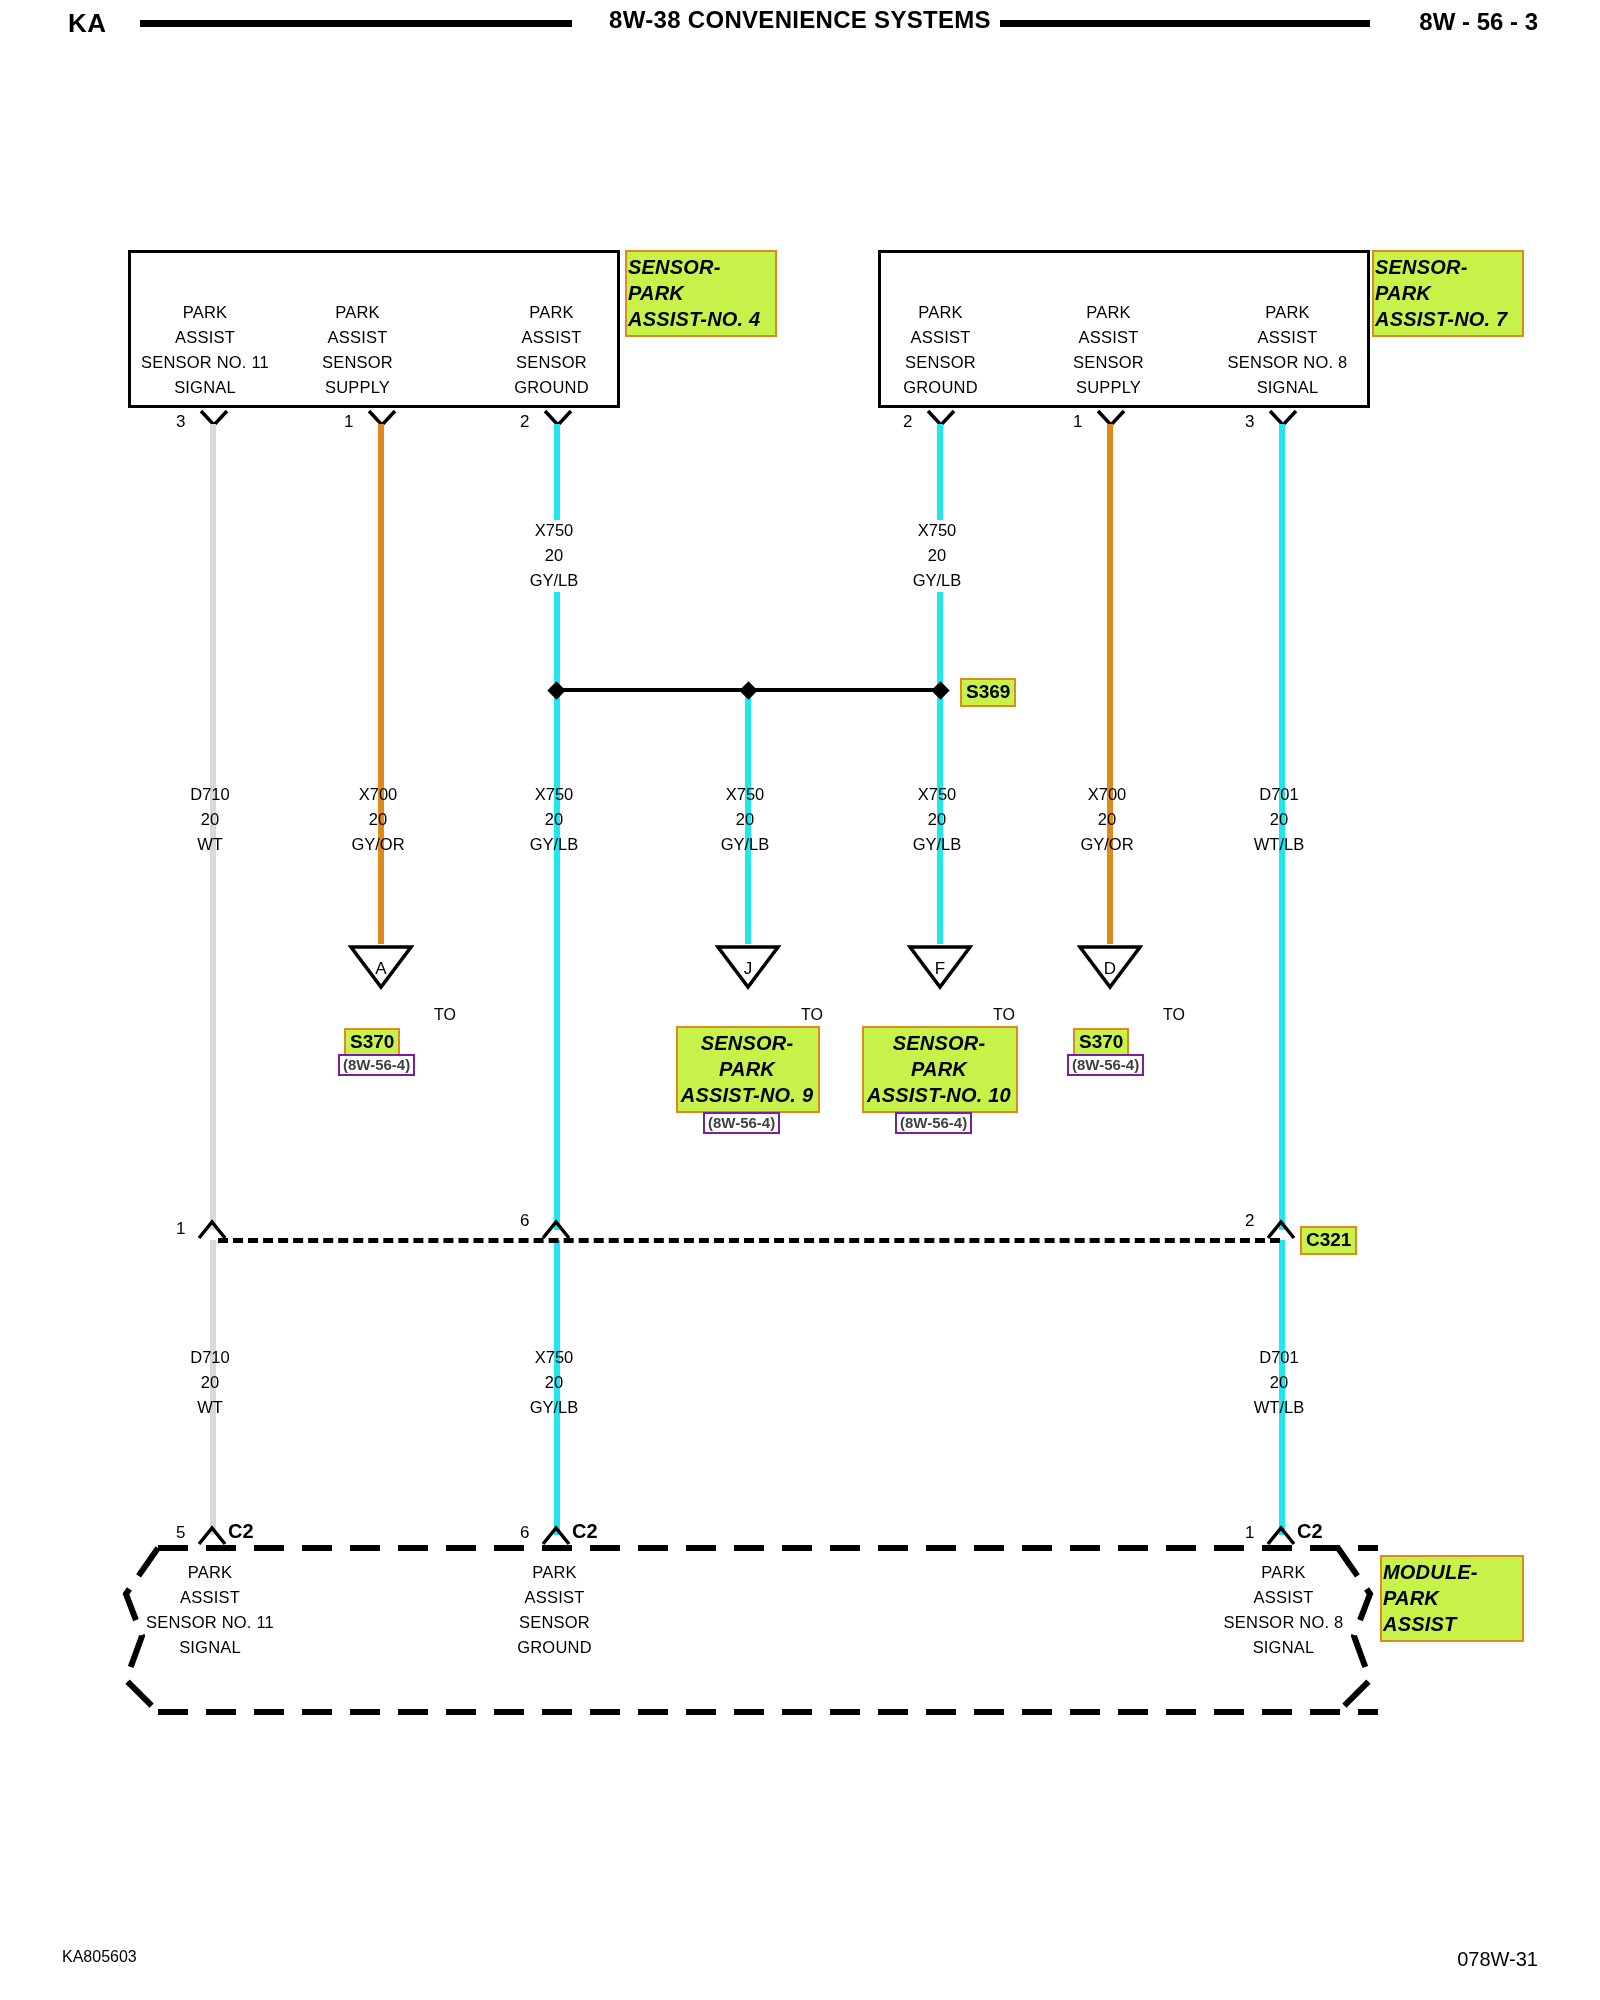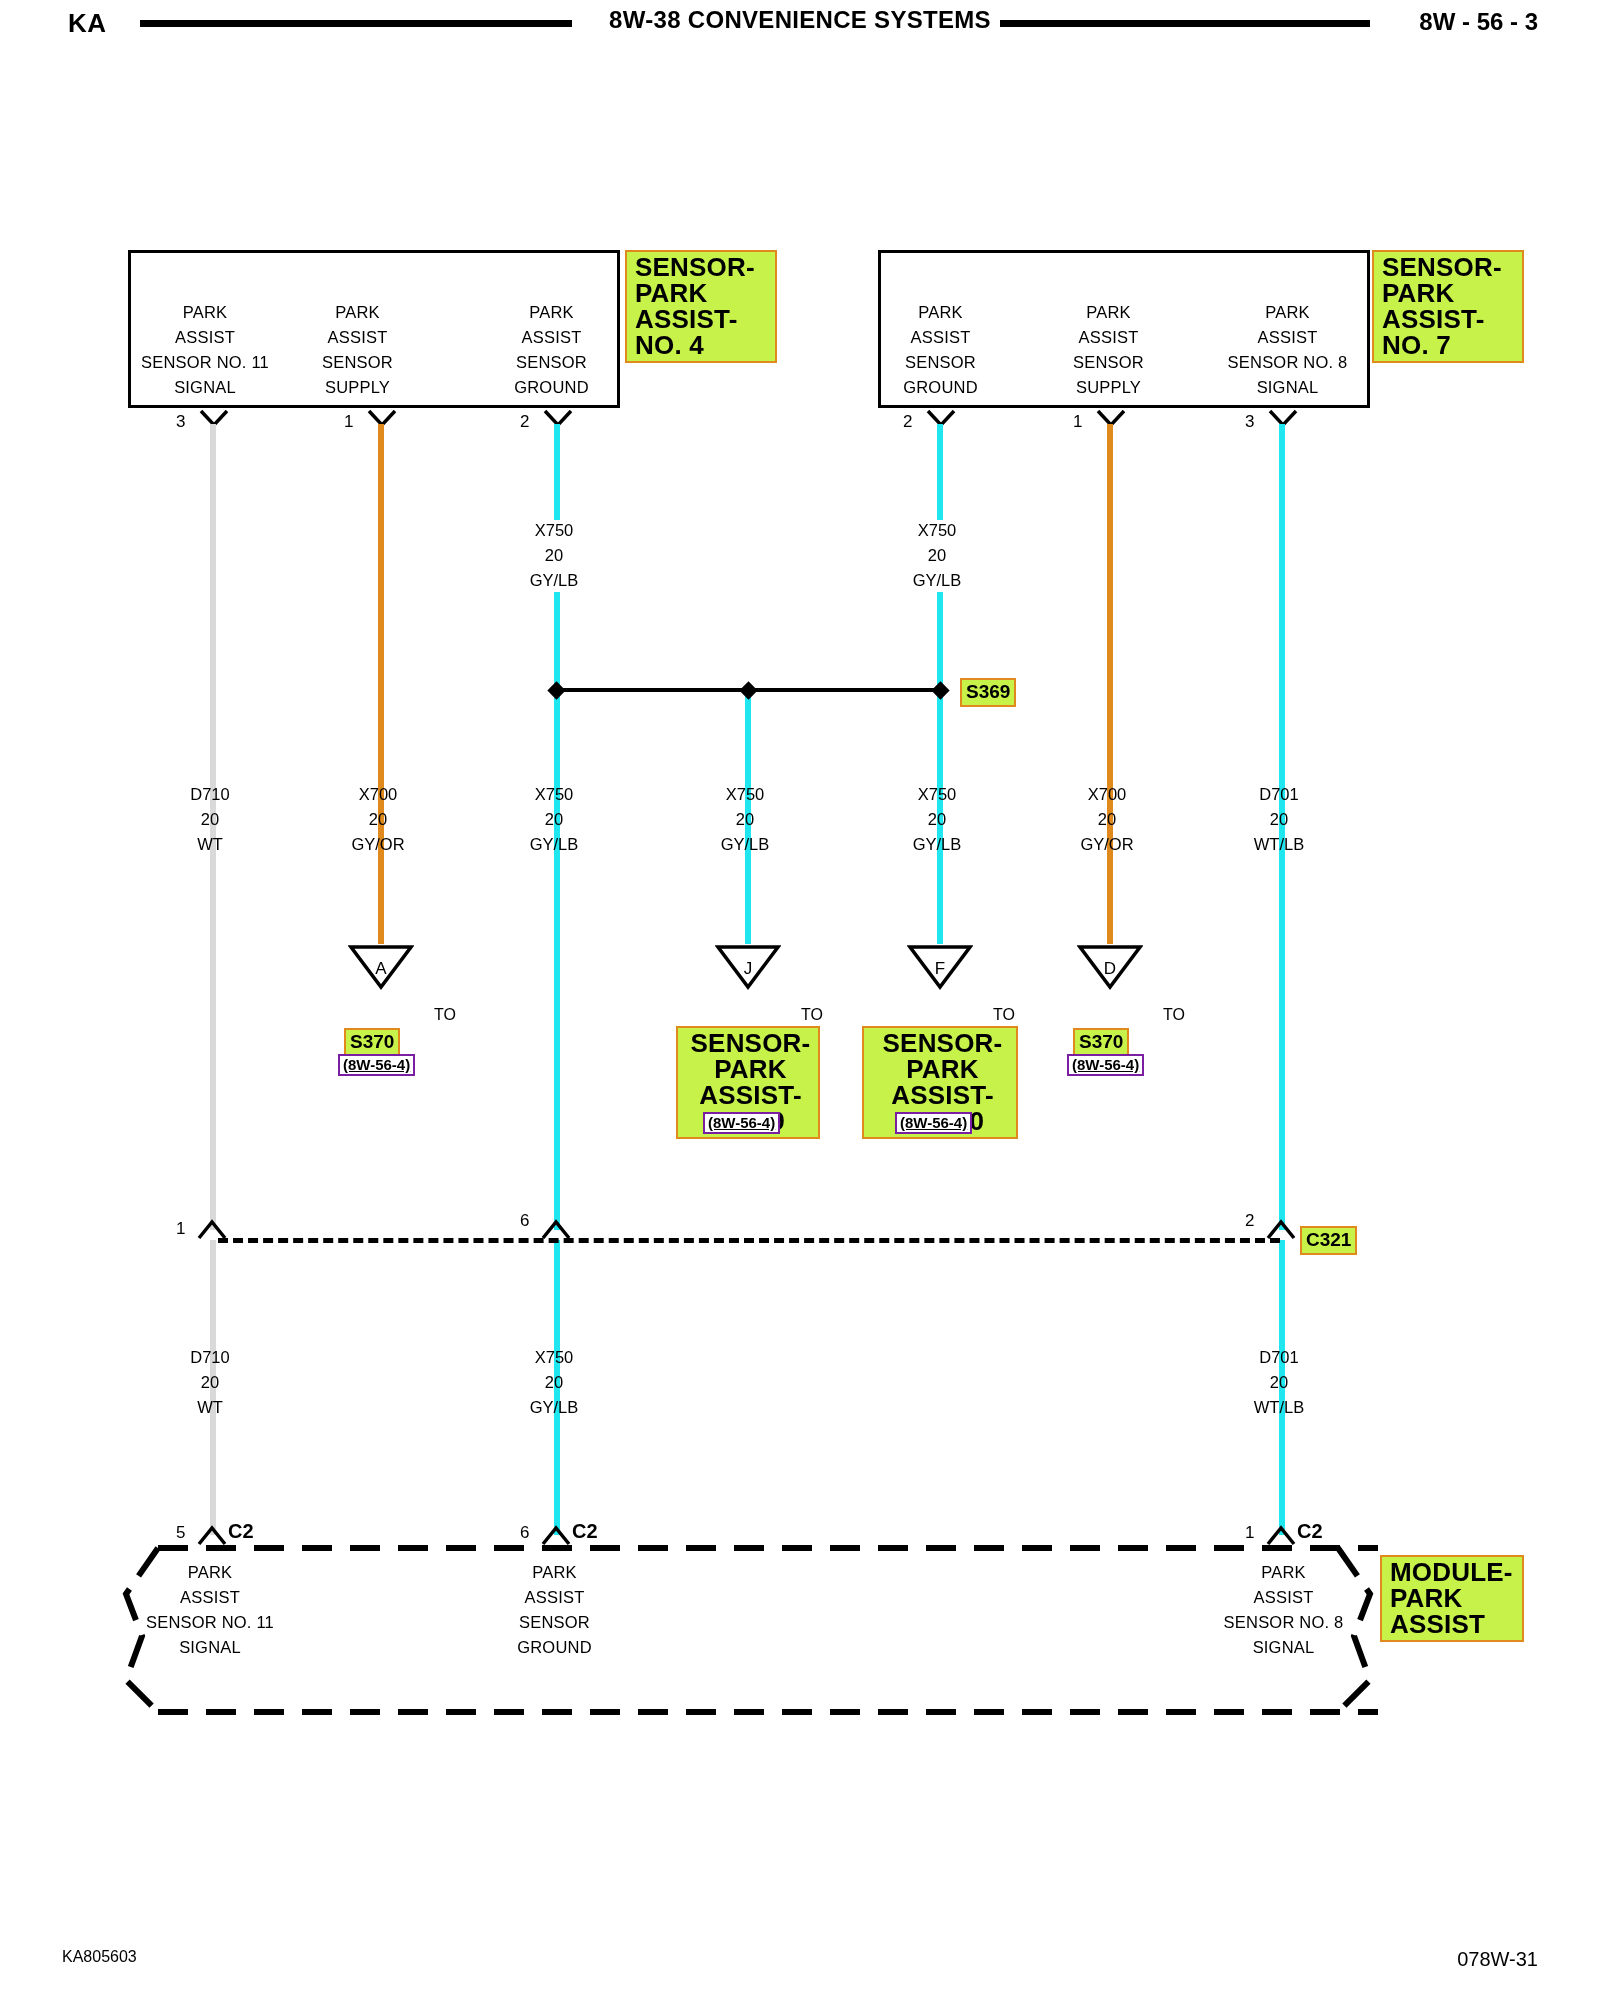--- a/index.html
+++ b/index.html
@@ -44,25 +44,25 @@
   .ysym{position:absolute;}
 
   
   .spliceline{position:absolute;height:4px;background:#000;}
   .dot{position:absolute;width:13px;height:13px;background:#000;
        transform:rotate(45deg);}
 
   
   .hl{position:absolute;background:#c6f24a;border:2px solid #e08a1e;
       font-weight:bold;color:#000;box-sizing:border-box;}
-  .hl.big{font-size:26px;line-height:26px;padding:2px 3px 3px 8px;letter-spacing:.2px;}
+  .hl.big{font-size:20px;line-height:26px;padding:2px 3px 3px 1px;letter-spacing:.2px;font-style:italic;}
   .hl.small{font-size:19px;line-height:22px;padding:1px 4px 2px 4px;}
-  .ref{position:absolute;background:#fff;border:2px solid #7b1fa2;color:#000000;
+  .ref{position:absolute;background:#fff;border:2px solid #7b1fa2;color:#404040;
        font-size:15px;line-height:18px;font-weight:bold;padding:0 3px;box-sizing:border-box;
-       white-space:nowrap;text-decoration:underline;}
+       white-space:nowrap;}
 
   .plaintext{position:absolute;font-size:16px;text-align:right;white-space:nowrap;}
 
   
   .tri{position:absolute;width:66px;height:46px;}
   .tri svg{display:block;}
   .triletter{position:absolute;font-size:17px;text-align:center;width:66px;}
 
   
   .dashline{position:absolute;height:0;border-top:5px dashed #000;}

